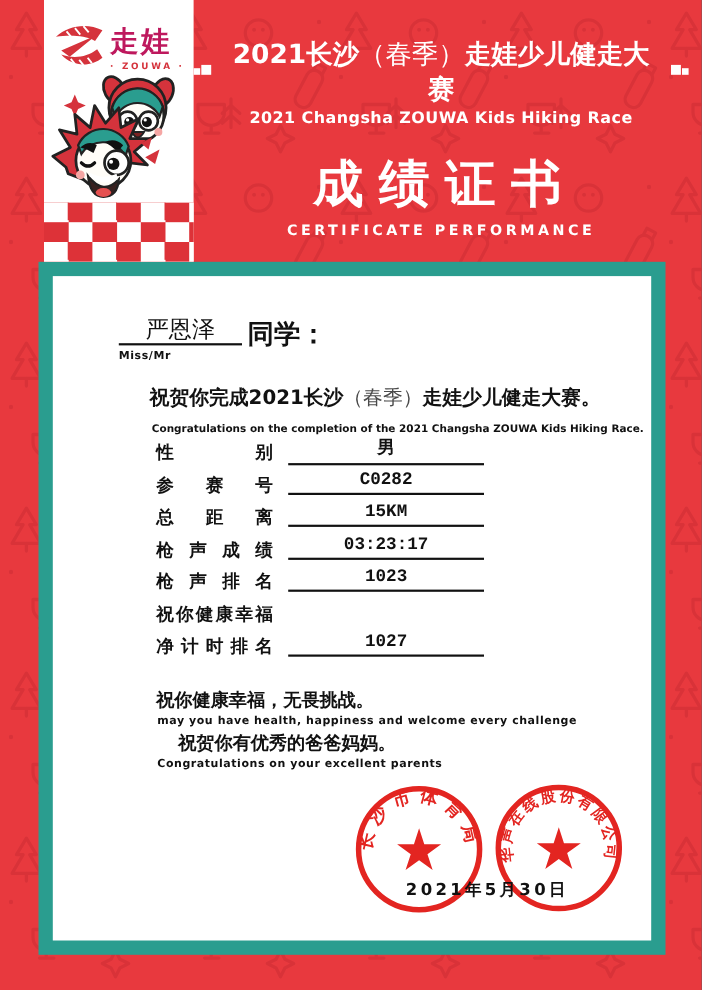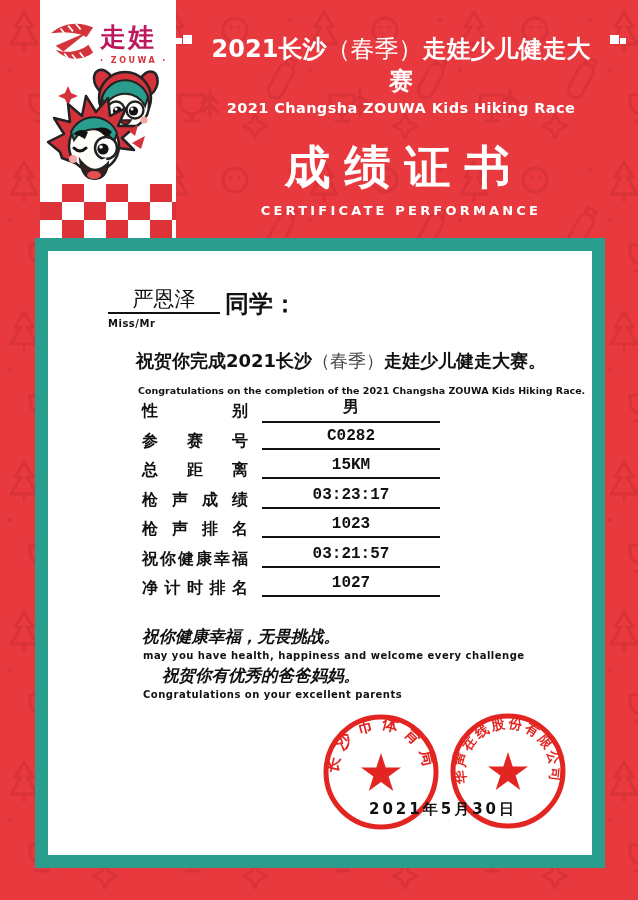--- a/index.html
+++ b/index.html
@@ -17,21 +17,21 @@
   .brand-en{position:absolute;left:60px;top:56px;font-size:8px;font-weight:bold;color:#d5333c;letter-spacing:2.5px;}
   .mascots{position:absolute;left:0;top:68px;}
   .checker{
     position:absolute;left:0;bottom:0;width:136px;height:54px;
     background:repeating-conic-gradient(#dd3238 0% 25%, #ffffff 0% 50%);
     background-size:44px 36px;
   }
 
   
   .titles{position:absolute;left:176px;top:0;width:450px;text-align:center;color:#fff;z-index:2;}
-  .title-cn{margin-top:33px;font-size:24px;font-weight:bold;display:flex;justify-content:center;gap:9px;}
+  .title-cn{margin-top:33px;font-size:24px;font-weight:bold;display:flex;align-items:center;justify-content:center;gap:9px;}
   .title-cn .season,.congrats-cn .season{font-family:"DejaVu Serif","Liberation Serif",serif;font-weight:normal;}
   .deco{position:relative;width:15px;height:16px;flex:0 0 auto;}
   .deco::before{content:"";position:absolute;left:0;top:5px;width:6px;height:6px;background:#fff;}
   .deco::after{content:"";position:absolute;left:7px;top:2px;width:9px;height:9px;background:#fff;}
   .deco.flip{transform:scaleX(-1);}
   .title-en{margin-top:3px;font-size:14.5px;font-weight:bold;letter-spacing:0.4px;}
   .cert-cn{margin-top:21px;font-size:46px;font-weight:bold;letter-spacing:14px;text-indent:7px;white-space:nowrap;}
   .cert-en{margin-top:4px;font-size:13px;font-weight:bold;letter-spacing:3.2px;}
 
   
@@ -49,21 +49,21 @@
   .congrats-en{position:absolute;left:90px;top:122px;font-size:9.5px;font-weight:bold;white-space:nowrap;margin-top:12px;}
 
   
   .field-row{position:absolute;left:94px;width:344px;height:21px;}
   .field-label{position:absolute;left:0;top:0;width:106px;font-size:16px;font-weight:bold;
     text-align:justify;text-align-last:justify;}
   .field-line{position:absolute;left:120px;top:-4px;width:178px;text-align:center;border-bottom:2px solid #111;
     font-family:"Liberation Mono","DejaVu Sans Mono",monospace;font-size:16px;font-weight:bold;padding-bottom:3px;}
 
   
-  .bless-cn{position:absolute;left:94px;font-size:16.5px;font-weight:bold;white-space:nowrap;font-style:italic;}
+  .bless-cn{position:absolute;left:94px;font-size:16.5px;font-weight:bold;white-space:nowrap;}
   .bless-en{position:absolute;left:95px;font-size:10px;font-weight:bold;letter-spacing:0.5px;white-space:nowrap;}
   #bless1{top:375px;} #bless1en{top:399px;} #bless2{top:414px;margin-left:20px;} #bless2en{top:438px;}
 
   
   .stamp{position:absolute;z-index:2;}
   .stamp.left{left:271px;top:459px;}
   .stamp.right{left:398px;top:458px;}
   .cert-date{position:absolute;left:275px;top:549px;width:240px;text-align:center;
     font-size:15px;font-weight:bold;letter-spacing:3px;z-index:5;white-space:nowrap;}
 </style>
@@ -189,21 +189,20 @@
       <div class="field-row" style="top:239px">
         <div class="field-label">枪声成绩</div>
         <div class="field-line">03:23:17</div>
       </div>
       <div class="field-row" style="top:268px">
         <div class="field-label">枪声排名</div>
         <div class="field-line">1023</div>
       </div>
       <div class="field-row" style="top:298px">
         <div class="field-label">祝你健康幸福</div>
-        <div class="field-line">03:21:57</div>
       </div>
       <div class="field-row" style="top:327px">
         <div class="field-label">净计时排名</div>
         <div class="field-line">1027</div>
       </div>
 
       <div id="bless1" class="bless-cn">祝你健康幸福，无畏挑战。</div>
       <div id="bless1en" class="bless-en">may you have health, happiness and welcome every challenge</div>
       <div id="bless2" class="bless-cn">祝贺你有优秀的爸爸妈妈。</div>
       <div id="bless2en" class="bless-en">Congratulations on your excellent parents</div>

